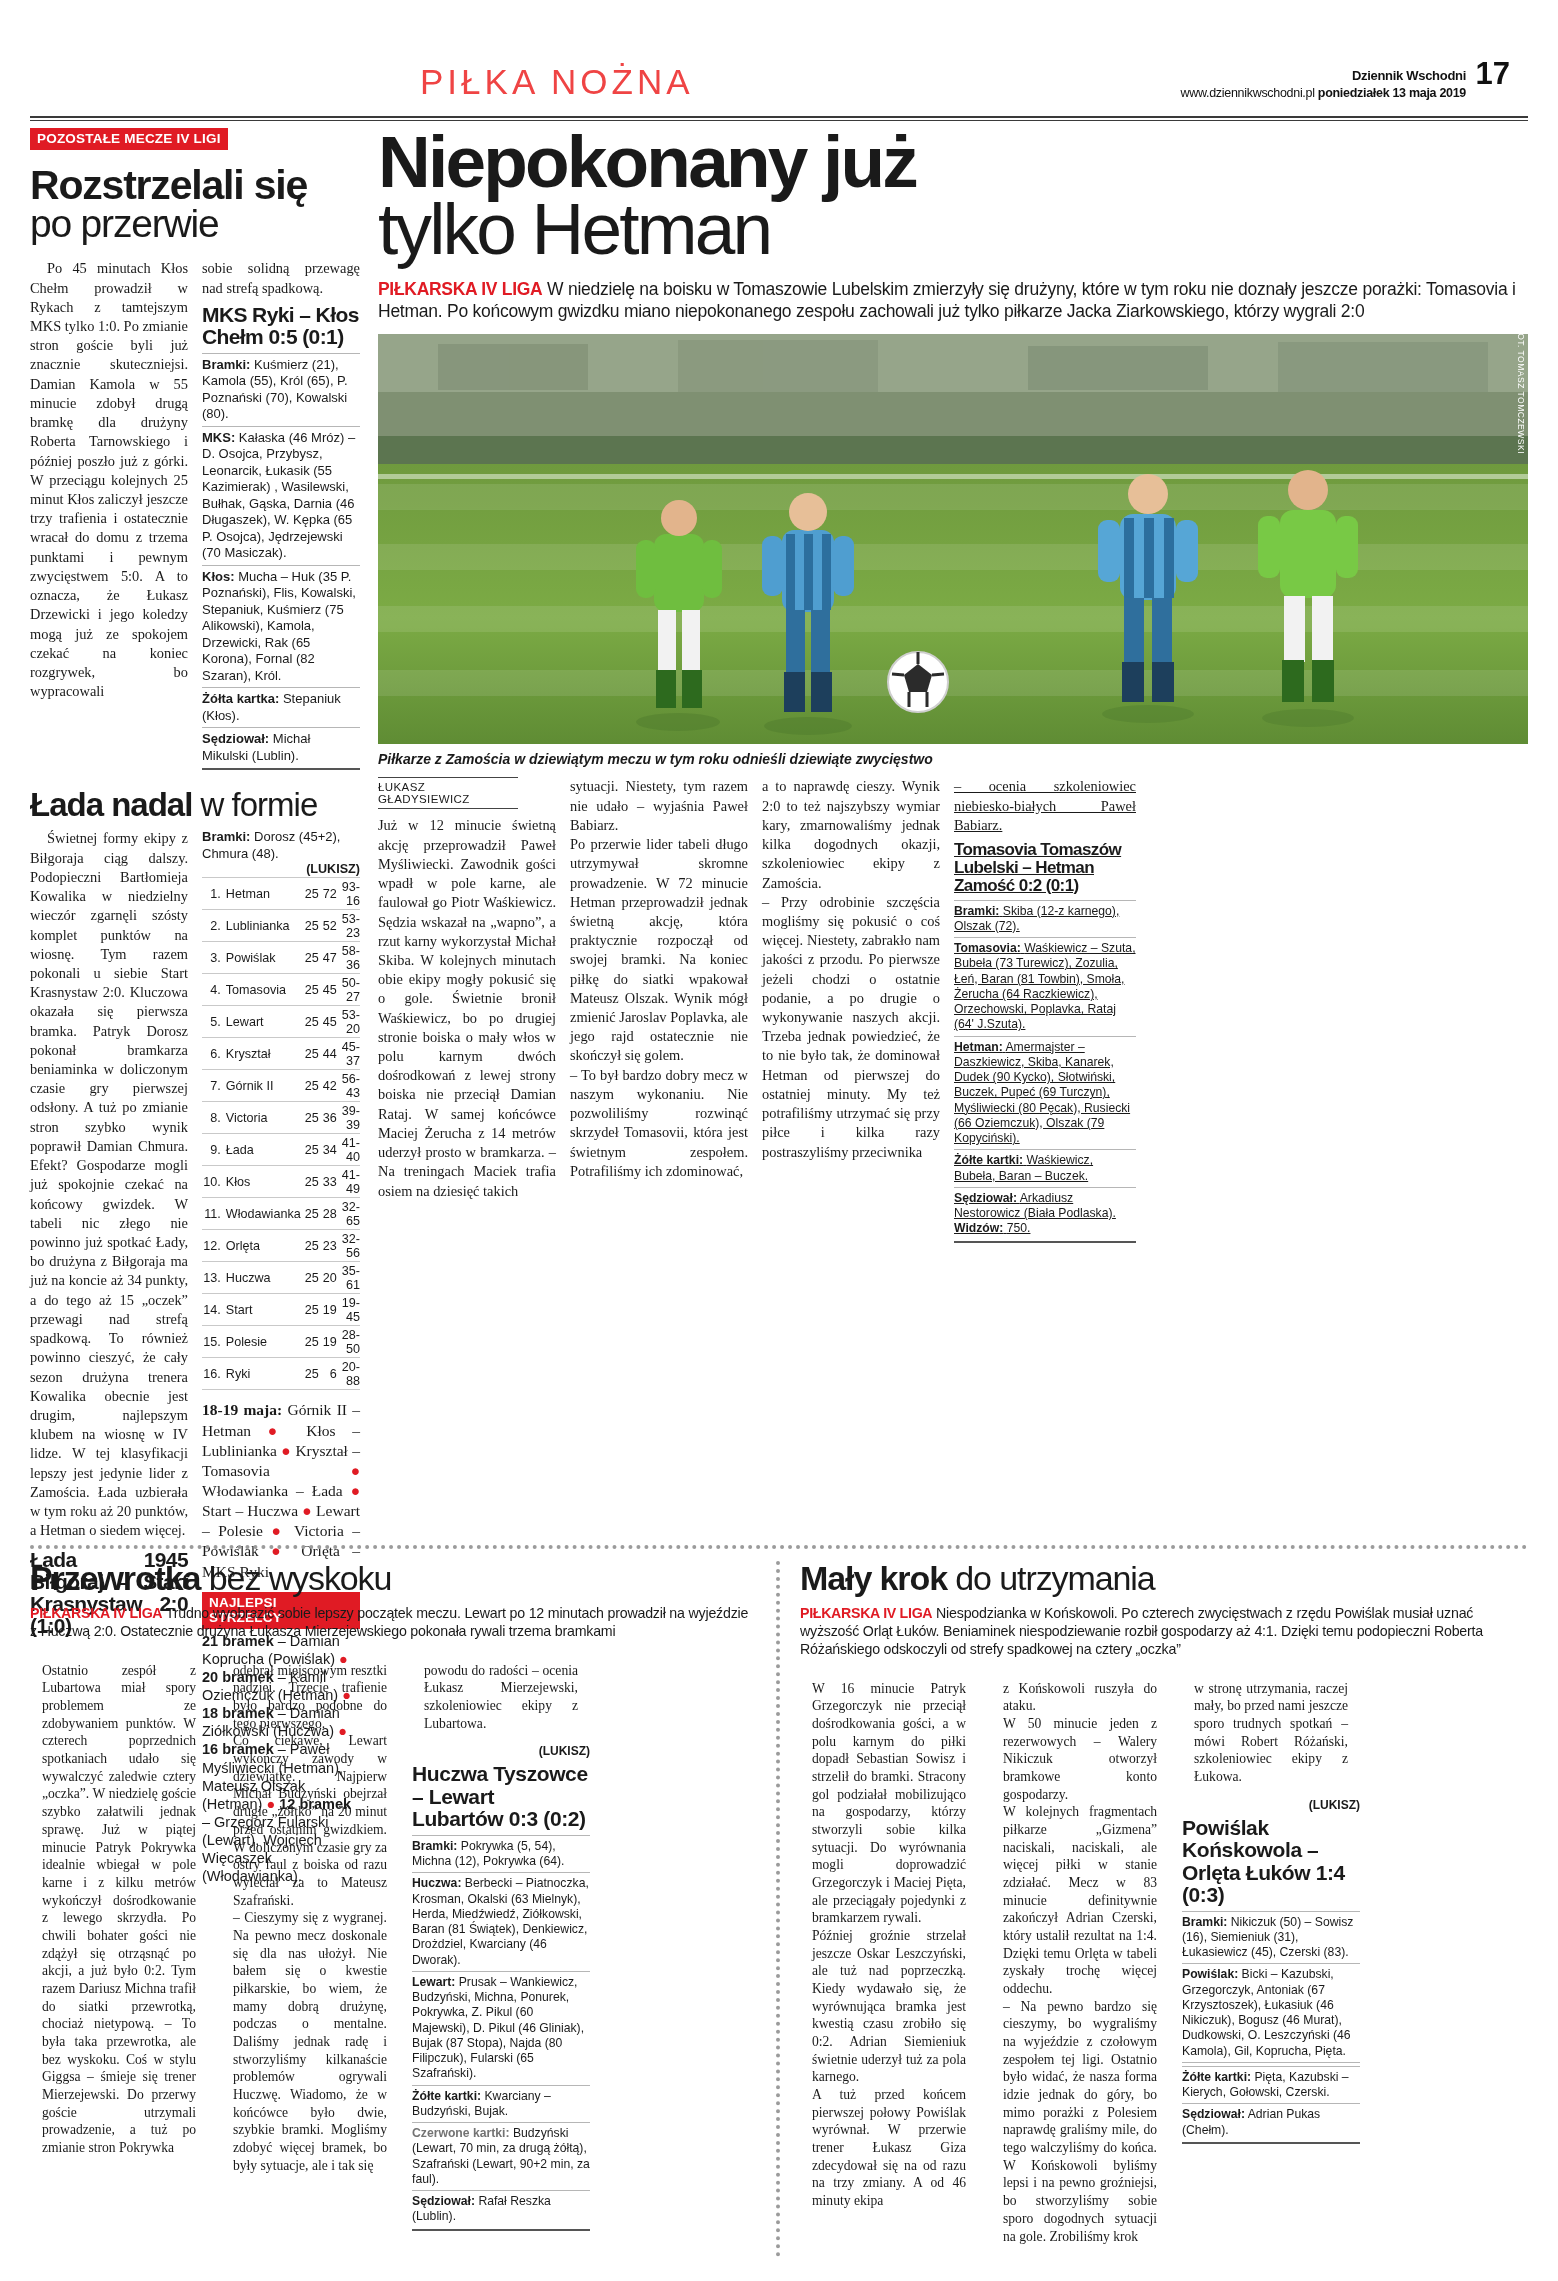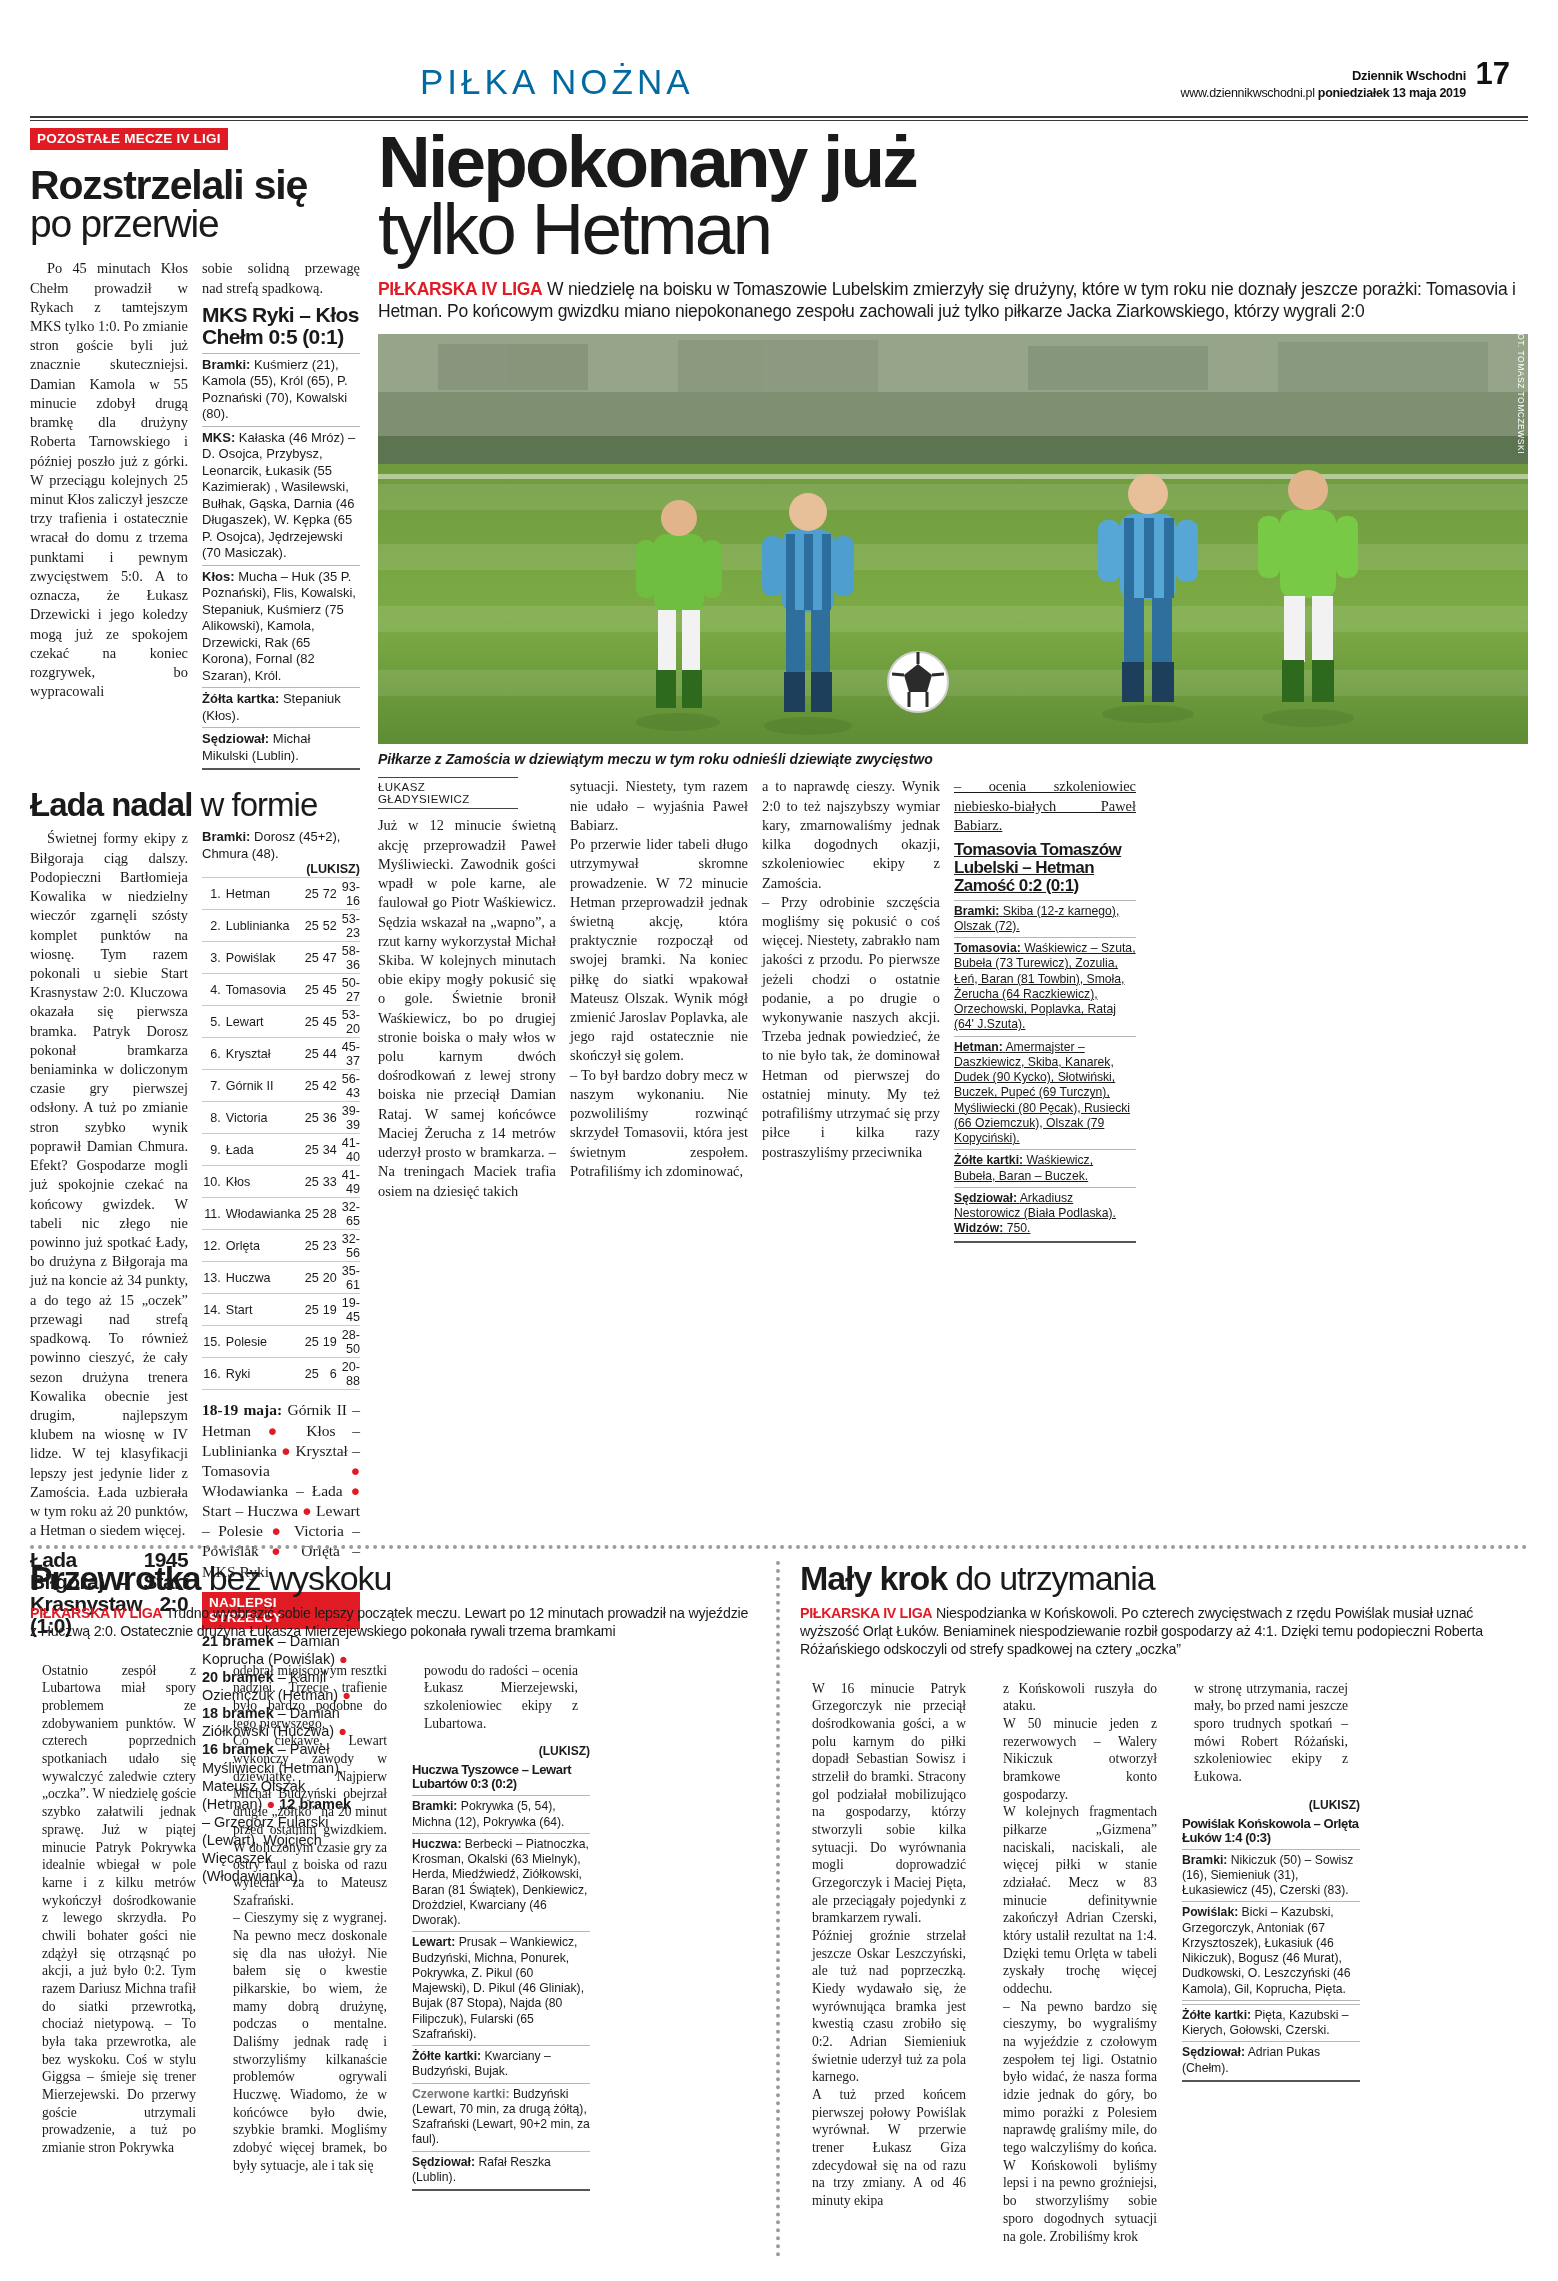--- a/index.html
+++ b/index.html
@@ -2,21 +2,21 @@
 <html><head>
 <meta charset="utf-8">
 <style>
   html,body{margin:0;padding:0;background:#ffffff;}
   body{width:1558px;height:2281px;font-family:"Liberation Serif",serif;color:#1a1a1a;}
   .page{position:relative;width:1558px;height:2281px;padding:0;box-sizing:border-box;background:#fff;}
 
   
   .masthead{position:absolute;left:30px;top:62px;width:1498px;height:60px;}
   .masthead .section-title{position:absolute;left:390px;top:0;font-family:"Liberation Sans",sans-serif;
-      font-size:35px;letter-spacing:4px;color:#0369a1;font-weight:300;}
+      font-size:35px;letter-spacing:4px;color:#ef4444;font-weight:300;}
   .masthead .paper{position:absolute;right:62px;top:5px;text-align:right;font-family:"Liberation Sans",sans-serif;
       font-size:13px;font-weight:bold;color:#111;letter-spacing:-0.3px;line-height:1.35;}
   .masthead .paper .line2{font-weight:bold;font-size:12.5px;}
   .masthead .paper .www{font-weight:normal;}
   .masthead .pageno{position:absolute;right:18px;top:-6px;font-family:"Liberation Sans",sans-serif;
       font-size:31px;font-weight:bold;color:#111;}
   .rule-top{position:absolute;left:30px;top:116px;width:1498px;border-top:2px solid #3a3a3a;border-bottom:1px solid #3a3a3a;height:2px;}
 
   
   .kicker{display:inline-block;background:#e01b24;color:#fff;font-family:"Liberation Sans",sans-serif;
@@ -96,21 +96,21 @@
   .leadC{font-family:"Liberation Sans",sans-serif;font-size:14.2px;line-height:1.26;margin-bottom:9px;letter-spacing:-0.2px;}
   .leadC .red-label{font-size:14.2px;}
   .bcols{display:flex;}
   .bcol{width:178px;padding-right:13px;}
   .bcol:last-child{padding-right:0;}
 
   .smallserif{font-family:"Liberation Serif",serif;font-size:13.6px;line-height:1.3;text-align:justify;}
   .smallserif p{margin:12px;text-indent:0;}
   .sans-sm{font-family:"Liberation Sans",sans-serif;font-size:12.2px;line-height:1.25;}
   .sans-sm b{font-weight:bold;}
-  .mhead-sm{font-family:"Liberation Sans",sans-serif;font-weight:bold;font-size:13px;line-height:1.07;
+  .mhead-sm{font-family:"Liberation Sans",sans-serif;font-weight:bold;font-size:21px;line-height:1.07;
       letter-spacing:-0.4px;margin:5px 0 4px 0;}
   .rightnote{font-family:"Liberation Sans",sans-serif;font-weight:bold;font-size:12px;text-align:right;}
 </style>
 </head>
 <body>
 
 <div class="page">
 
   <div class="masthead">
     <div class="section-title">PIŁKA NOŻNA</div>

